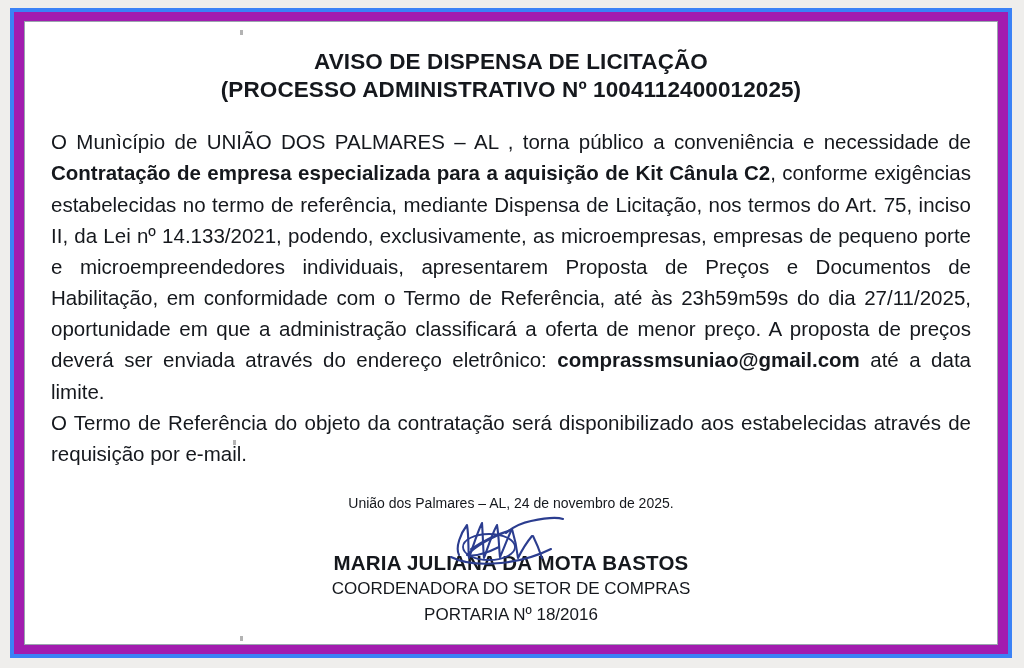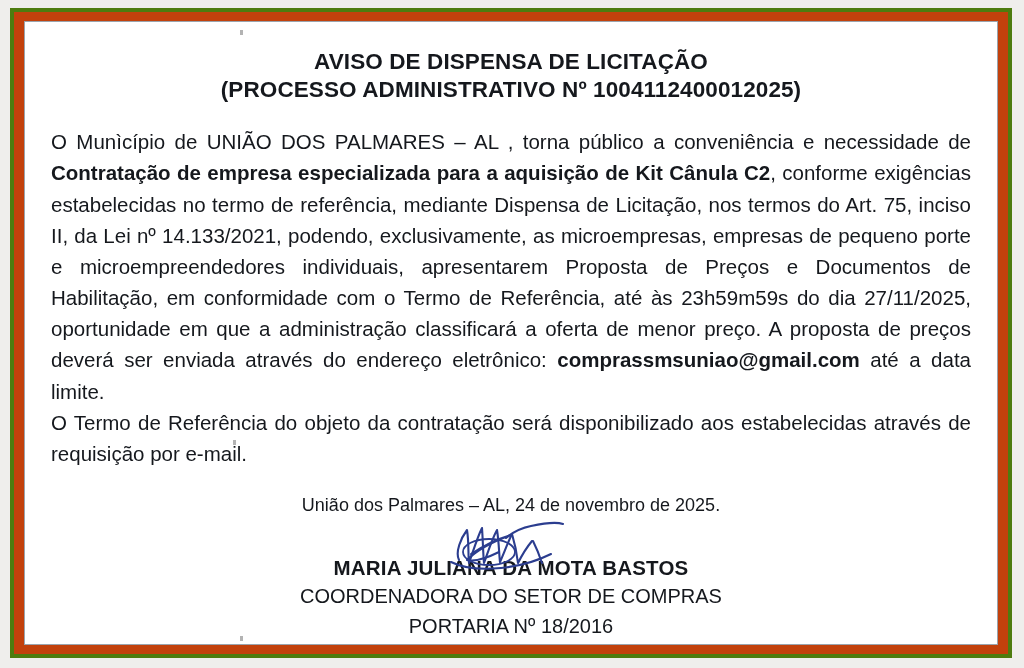--- a/index.html
+++ b/index.html
@@ -20,22 +20,22 @@
     background: #efeeec;
     box-sizing: border-box;
   }
   
   .frame-outer {
     position: absolute;
     left: 10px;
     top: 8px;
     right: 12px;
     bottom: 10px;
-    border: 4px solid #4d7c0f;
-    background: #c2410c;
+    border: 4px solid #3b82f6;
+    background: #a21caf;
     box-sizing: border-box;
   }
   .frame-inner {
     position: absolute;
     left: 10px;
     top: 9px;
     right: 10px;
     bottom: 9px;
     border: 1px solid #9aa4ae;
     background: #ffffff;
@@ -69,21 +69,21 @@
     text-align: justify;
     text-justify: inter-word;
   }
   .body-block p {
     margin: 0;
   }
   .b { font-weight: bold; margin-top: 17px; }
   .place-date {
     margin-top: 26px;
     text-align: center;
-    font-size: 18px;
+    font-size: 14px;
   }
   .sign-block {
     margin-top: 40px;
     text-align: center;
     position: relative;
   }
   .signature-svg {
     position: absolute;
     left: 50%;
     transform: translateX(-50%);
@@ -91,21 +91,21 @@
     width: 200px;
     height: 70px;
     pointer-events: none;
   }
   .sign-name {
     font-size: 20.5px;
     font-weight: bold;
     letter-spacing: 0.2px;
   }
   .sign-role {
-    font-size: 20px;
+    font-size: 17px;
     line-height: 1.42;
     margin-top: 2px;
   }
   .speck {
     position: absolute;
     width: 3px;
     height: 5px;
     background: #9a9a9a;
     opacity: 0.75;
   }

